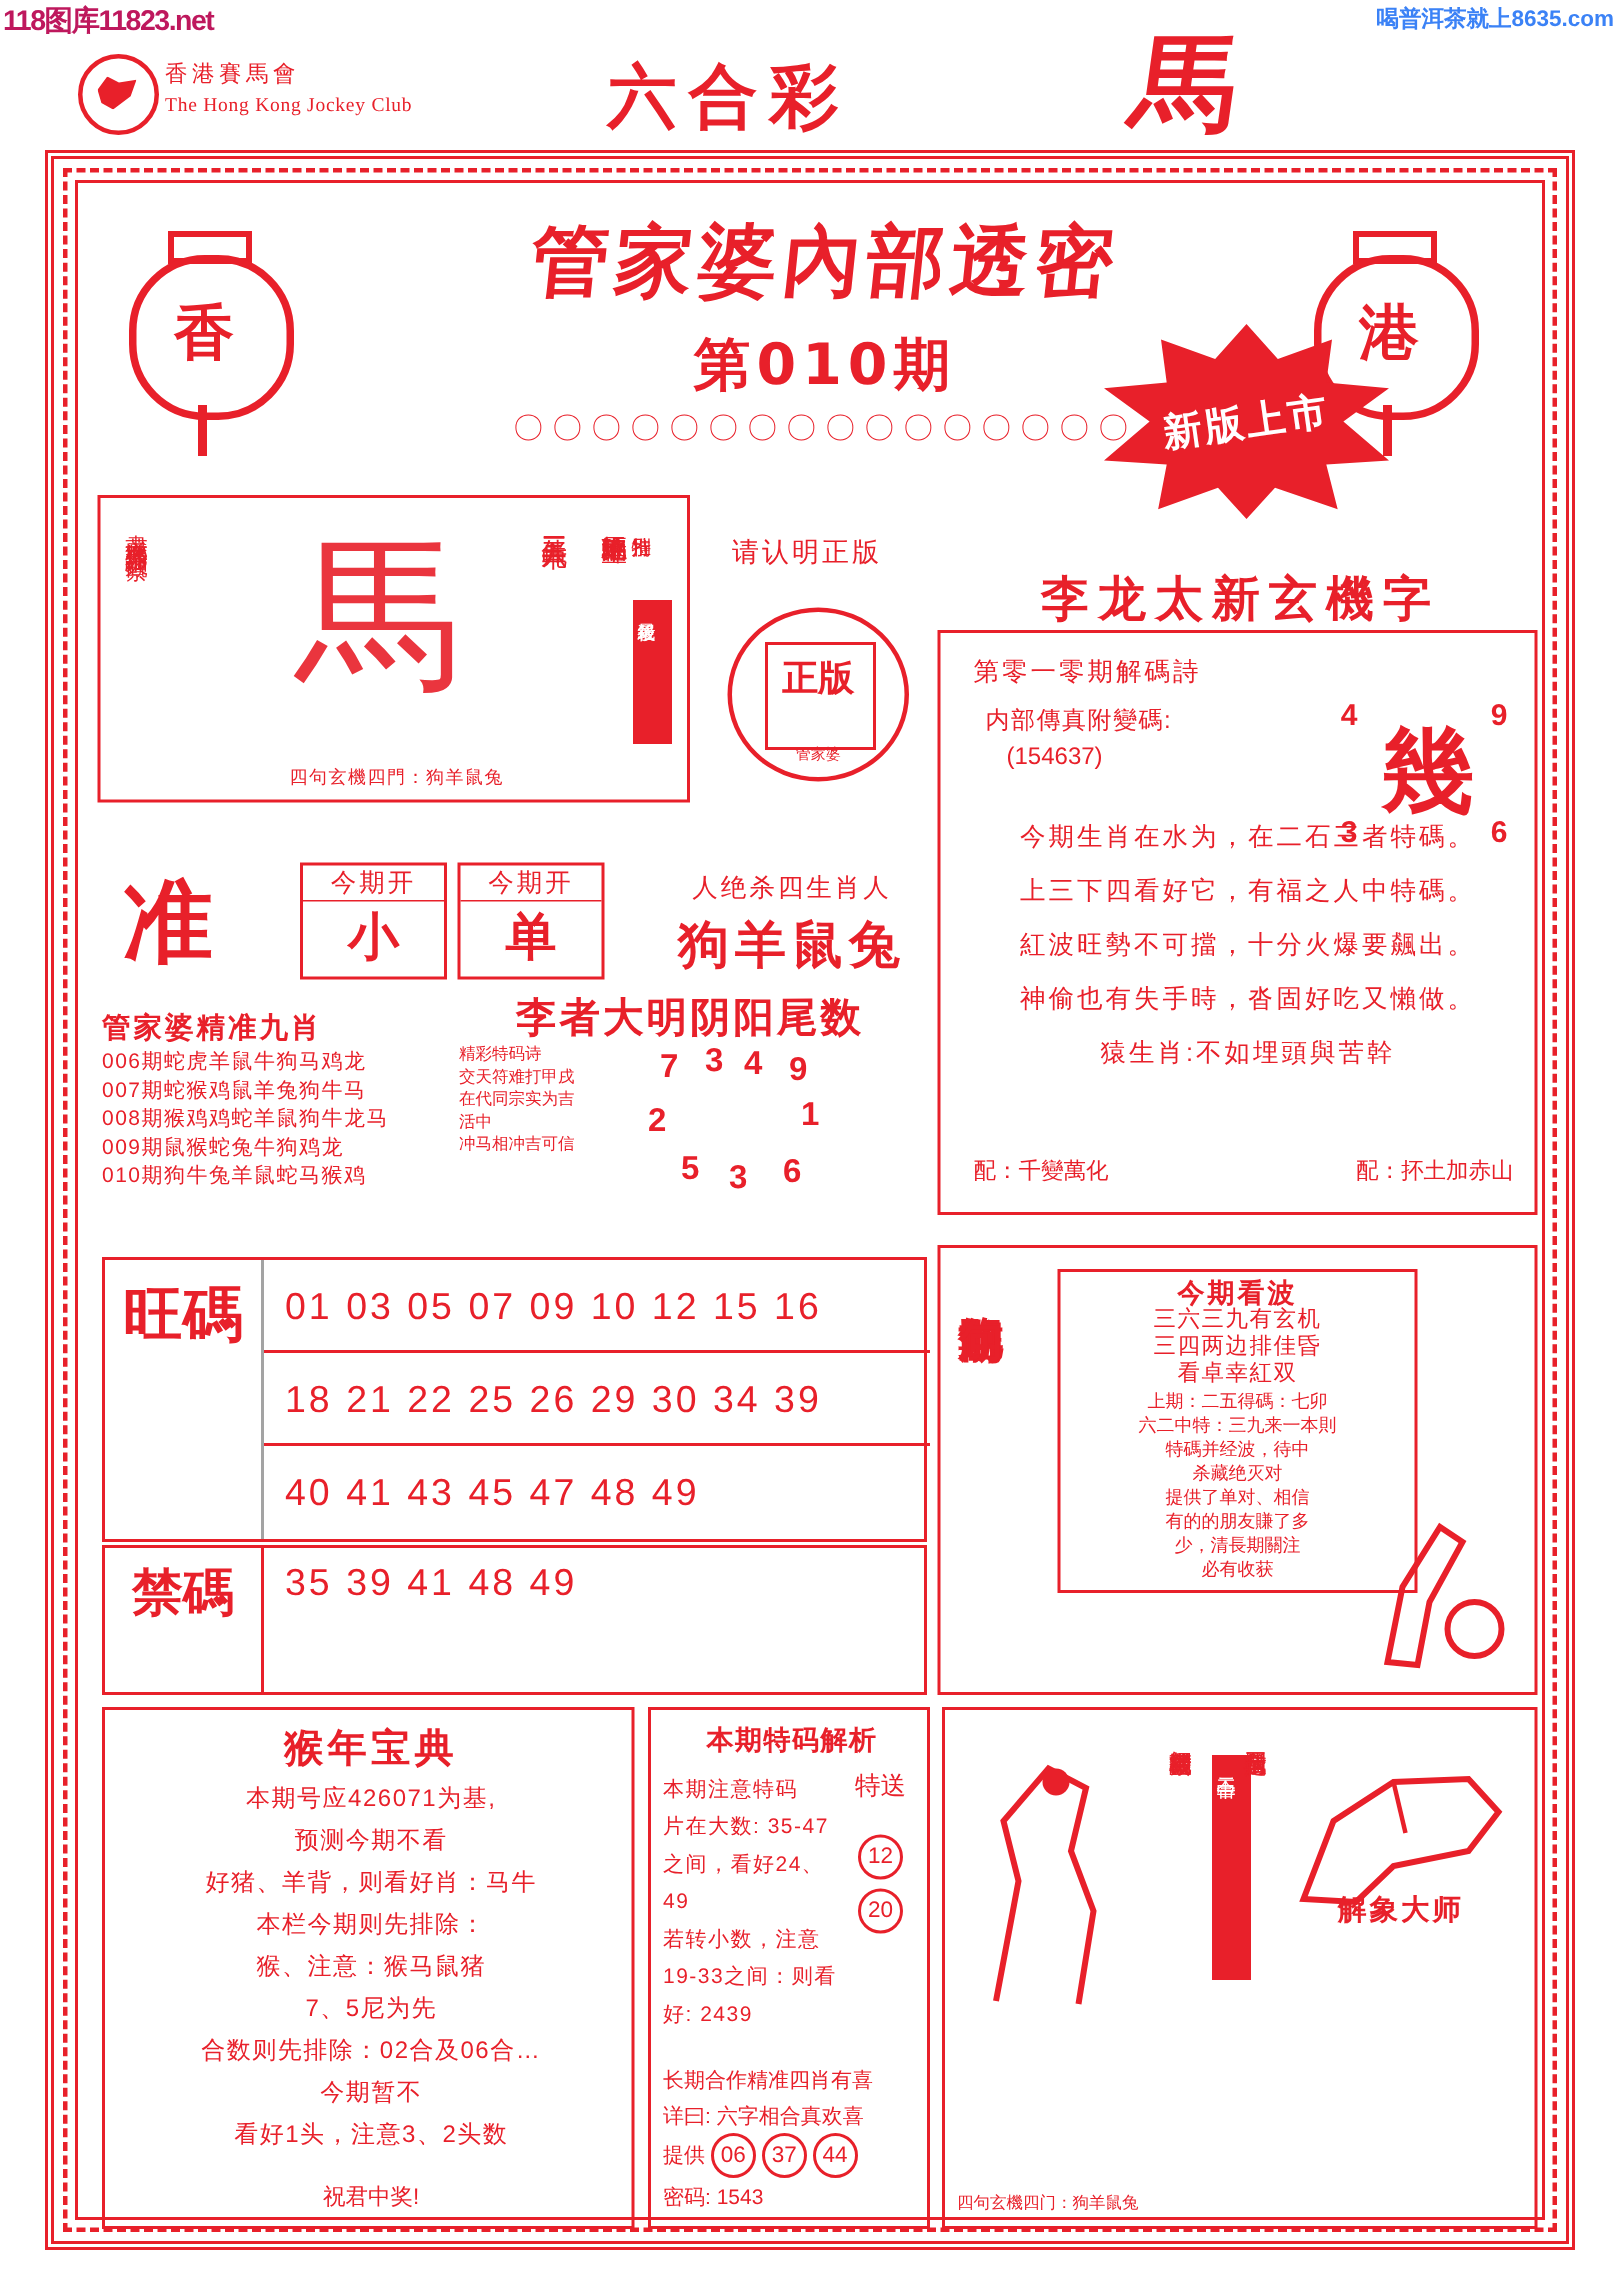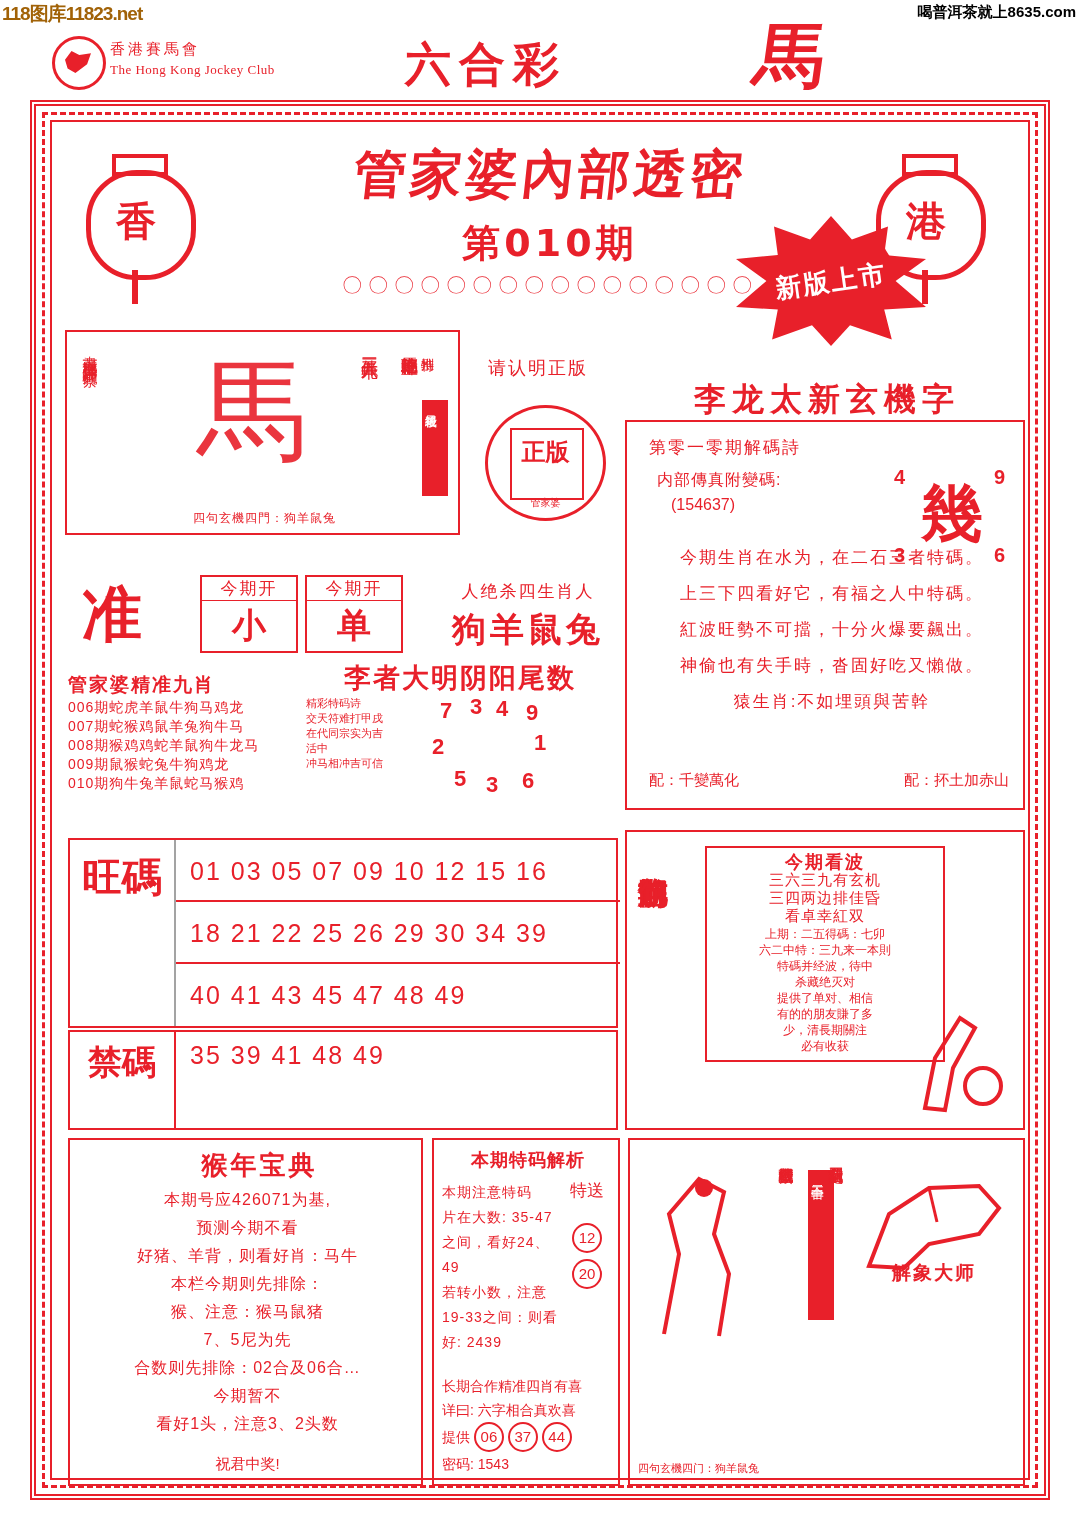--- a/index.html
+++ b/index.html
@@ -1,21 +1,21 @@
 <!DOCTYPE html>
 <html><head>
 <meta charset="utf-8">
 <style>
   html,body{margin:0;padding:0;background:#fff;}
   body{width:1080px;height:1517px;position:relative;font-family:"Liberation Sans",sans-serif;color:#e8202a;}
   
   .topbar{position:absolute;left:0;top:0;width:1080px;height:24px;}
   .topbar .left{position:absolute;left:2px;top:1px;font-size:19px;font-weight:bold;color:#111;letter-spacing:-1px;}
-  .topbar .left .blue{color:#a16207;}
-  .topbar .right{position:absolute;right:4px;top:3px;font-size:15px;font-weight:bold;color:#000000;}
+  .topbar .left .blue{color:#be185d;}
+  .topbar .right{position:absolute;right:4px;top:3px;font-size:15px;font-weight:bold;color:#3b82f6;}
   
   .jockey{position:absolute;left:52px;top:36px;width:270px;height:54px;}
   .jockey .mark{position:absolute;left:0;top:0;width:48px;height:48px;border:3px solid #e8202a;border-radius:50%;}
   .jockey .mark:after{content:"";position:absolute;left:10px;top:12px;width:26px;height:22px;background:#e8202a;clip-path:polygon(0 40%,25% 0,55% 18%,100% 10%,85% 60%,40% 100%,10% 80%);}
   .jockey .cn{position:absolute;left:58px;top:4px;font-size:15px;letter-spacing:3px;}
   .jockey .en{position:absolute;left:58px;top:26px;font-size:13px;font-family:"Liberation Serif",serif;letter-spacing:.5px;}
   .bigtitle{position:absolute;left:405px;top:34px;font-size:46px;font-weight:bold;letter-spacing:8px;font-family:Liberation Mono, monospace;}
   .horse{position:absolute;left:690px;top:16px;width:200px;height:80px;color:#e8202a;font-size:70px;line-height:80px;text-align:center;transform:skewX(-8deg);font-weight:bold;}
   
   .frame{position:absolute;left:30px;top:100px;width:1020px;height:1400px;border:6px double #e8202a;box-sizing:border-box;}
@@ -92,21 +92,21 @@
   .jinma .r{font-size:25px;letter-spacing:2px;padding-left:14px;line-height:46px;}
   
   .jiema{left:625px;top:830px;width:400px;height:300px;}
   .jiema .vleft{position:absolute;left:8px;top:22px;font-size:30px;font-weight:bold;line-height:36px;}
   .jiema .note{position:absolute;left:78px;top:14px;width:240px;border:2px solid #e8202a;padding:6px;box-sizing:border-box;font-size:12px;line-height:16px;text-align:center;}
   .jiema .note .t{font-size:18px;font-weight:bold;letter-spacing:2px;}
   .jiema .note .t2{font-size:15px;letter-spacing:1px;margin:2px 0;}
   .jiema .hand{position:absolute;right:8px;bottom:10px;width:110px;height:120px;}
   
   .houbox{left:68px;top:1138px;width:355px;height:348px;}
-  .houbox .hd{position:absolute;left:0;top:8px;width:355px;text-align:center;font-size:26px;font-weight:bold;letter-spacing:3px;padding-left:12px;}
+  .houbox .hd{position:absolute;left:0;top:8px;width:355px;text-align:center;font-size:26px;font-weight:bold;letter-spacing:3px;}
   .houbox .body{position:absolute;left:14px;top:46px;width:327px;font-size:16px;line-height:28px;text-align:center;letter-spacing:1px;}
   .houbox .foot{position:absolute;left:0;bottom:10px;width:355px;text-align:center;font-size:15px;}
   .temabox{left:432px;top:1138px;width:188px;height:348px;}
   .temabox .hd{position:absolute;left:0;top:8px;width:188px;text-align:center;font-size:18px;font-weight:bold;letter-spacing:1px;}
   .temabox .body{position:absolute;left:8px;top:40px;width:120px;font-size:14px;line-height:25px;letter-spacing:1px;}
   .temabox .ts{position:absolute;right:6px;top:40px;width:50px;text-align:center;font-size:17px;line-height:22px;}
   .temabox .circ{display:inline-block;width:26px;height:26px;border:2px solid #e8202a;border-radius:50%;line-height:26px;font-size:15px;text-align:center;}
   .temabox .bottom{position:absolute;left:8px;bottom:8px;width:172px;font-size:14px;line-height:24px;}
   .shibox{left:628px;top:1138px;width:397px;height:348px;}
   .shibox .pic{position:absolute;left:14px;top:14px;width:120px;height:200px;}

